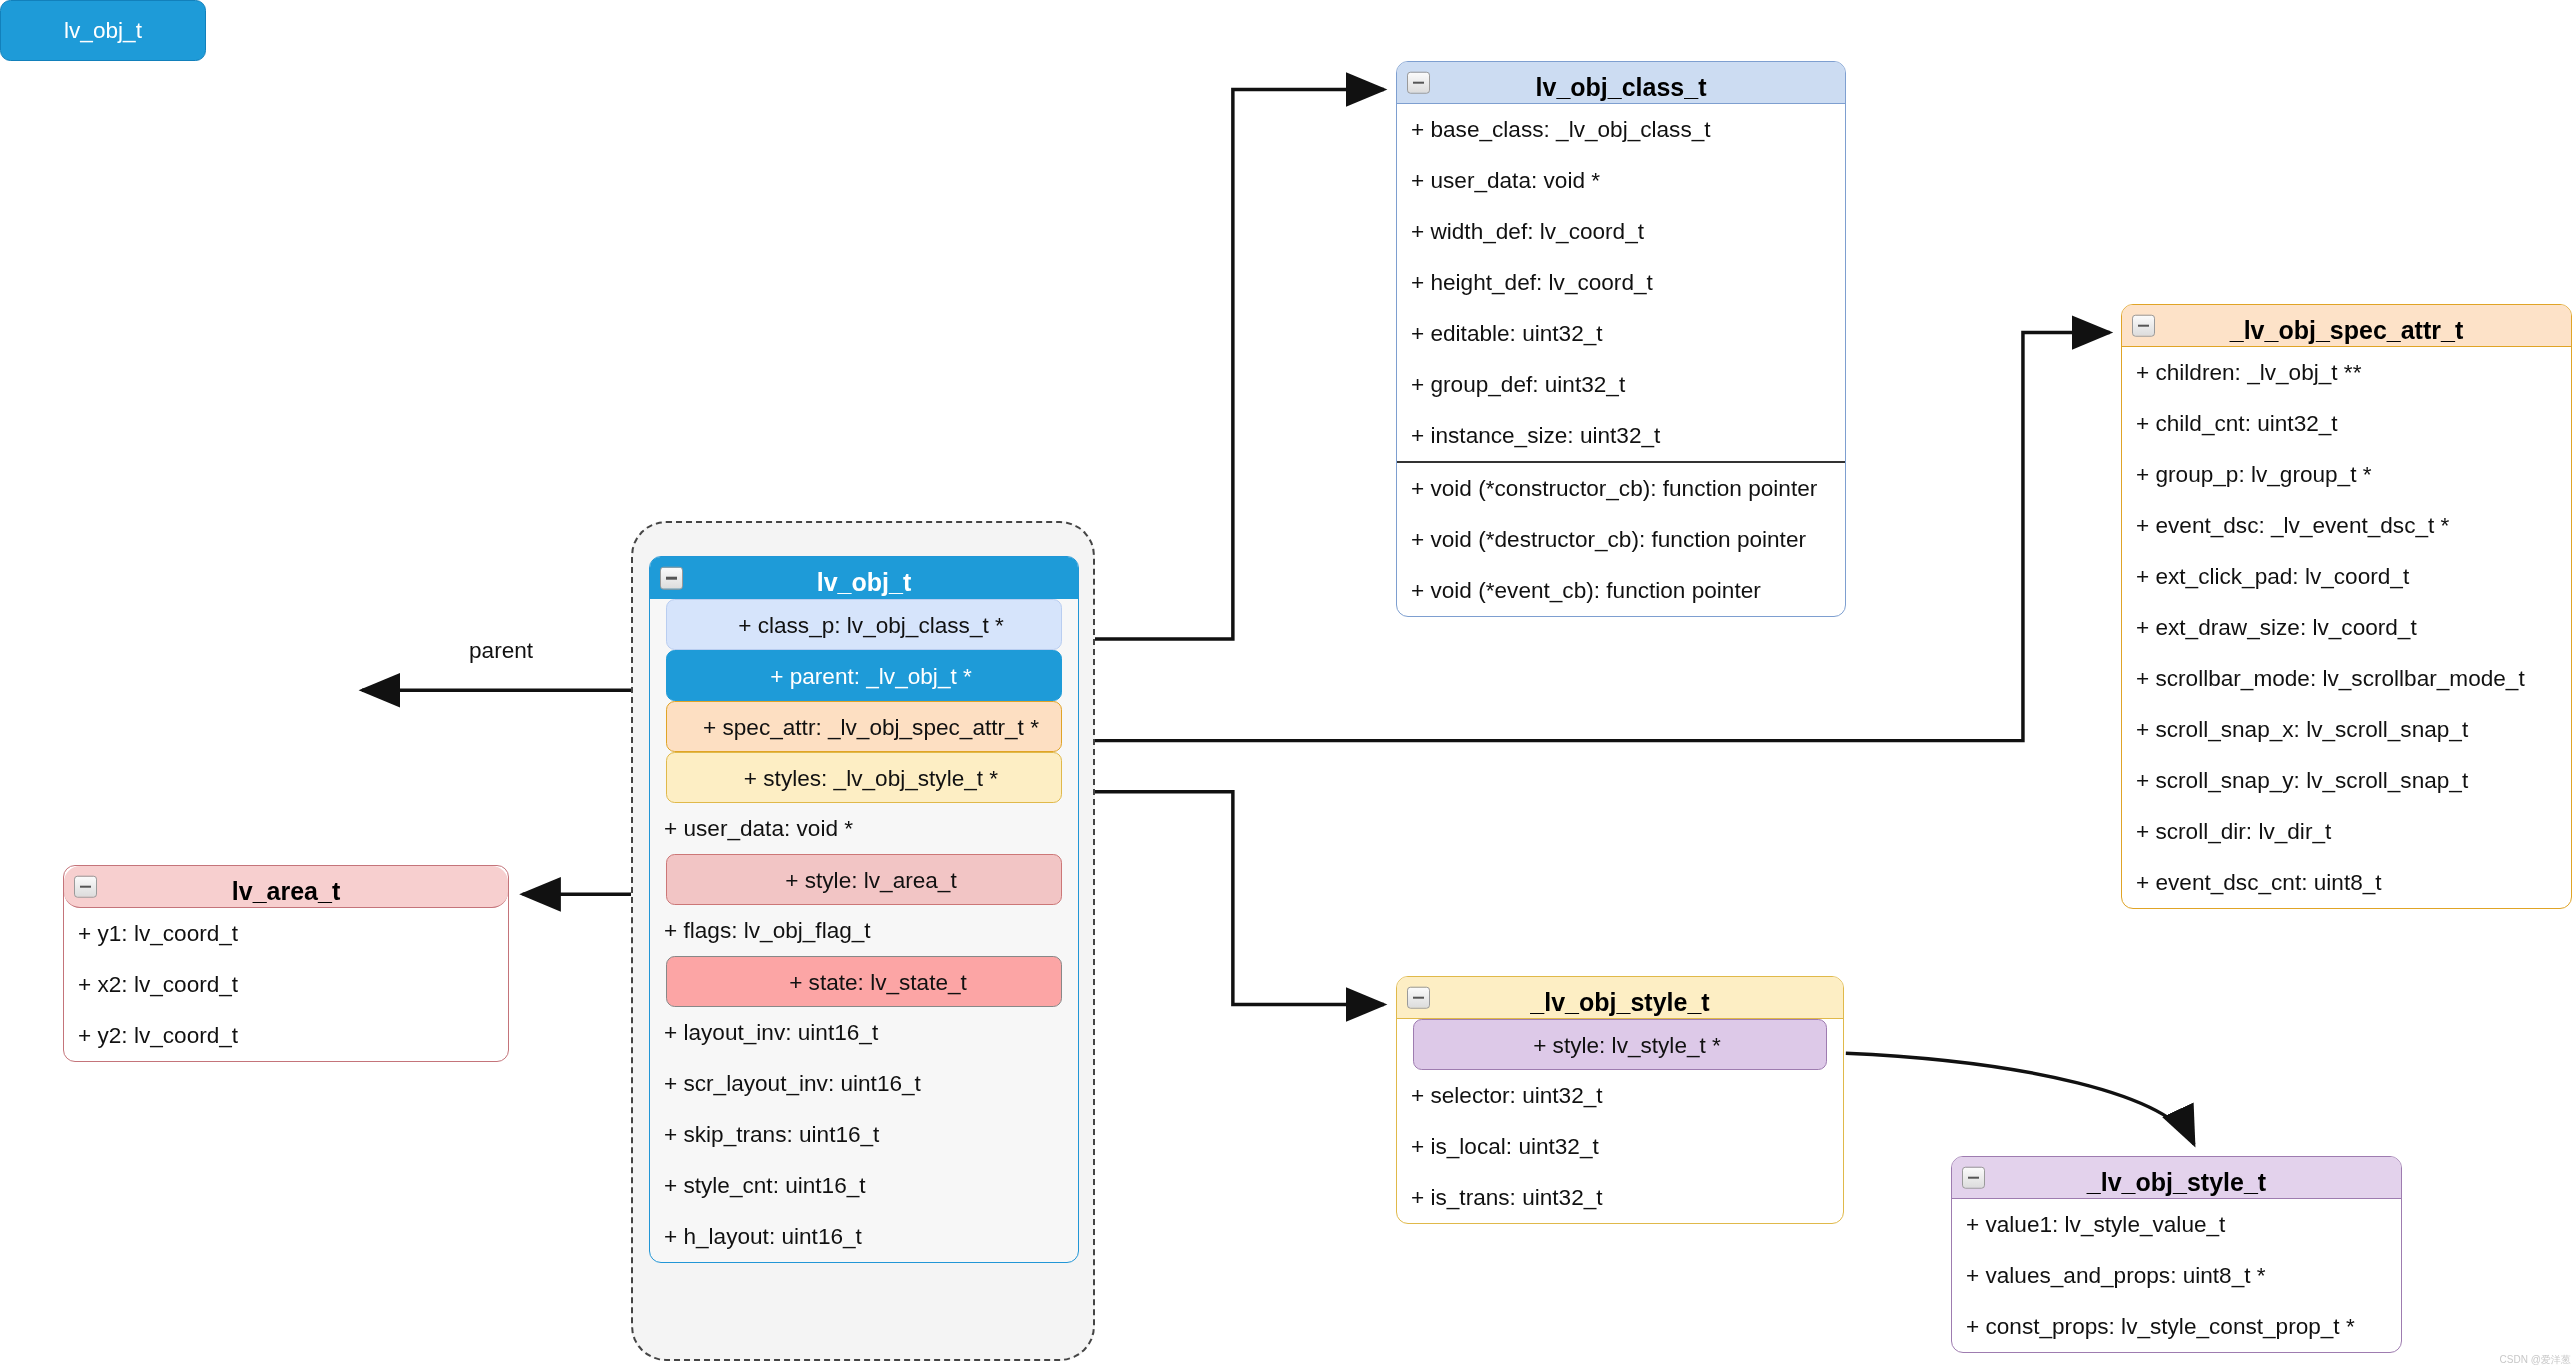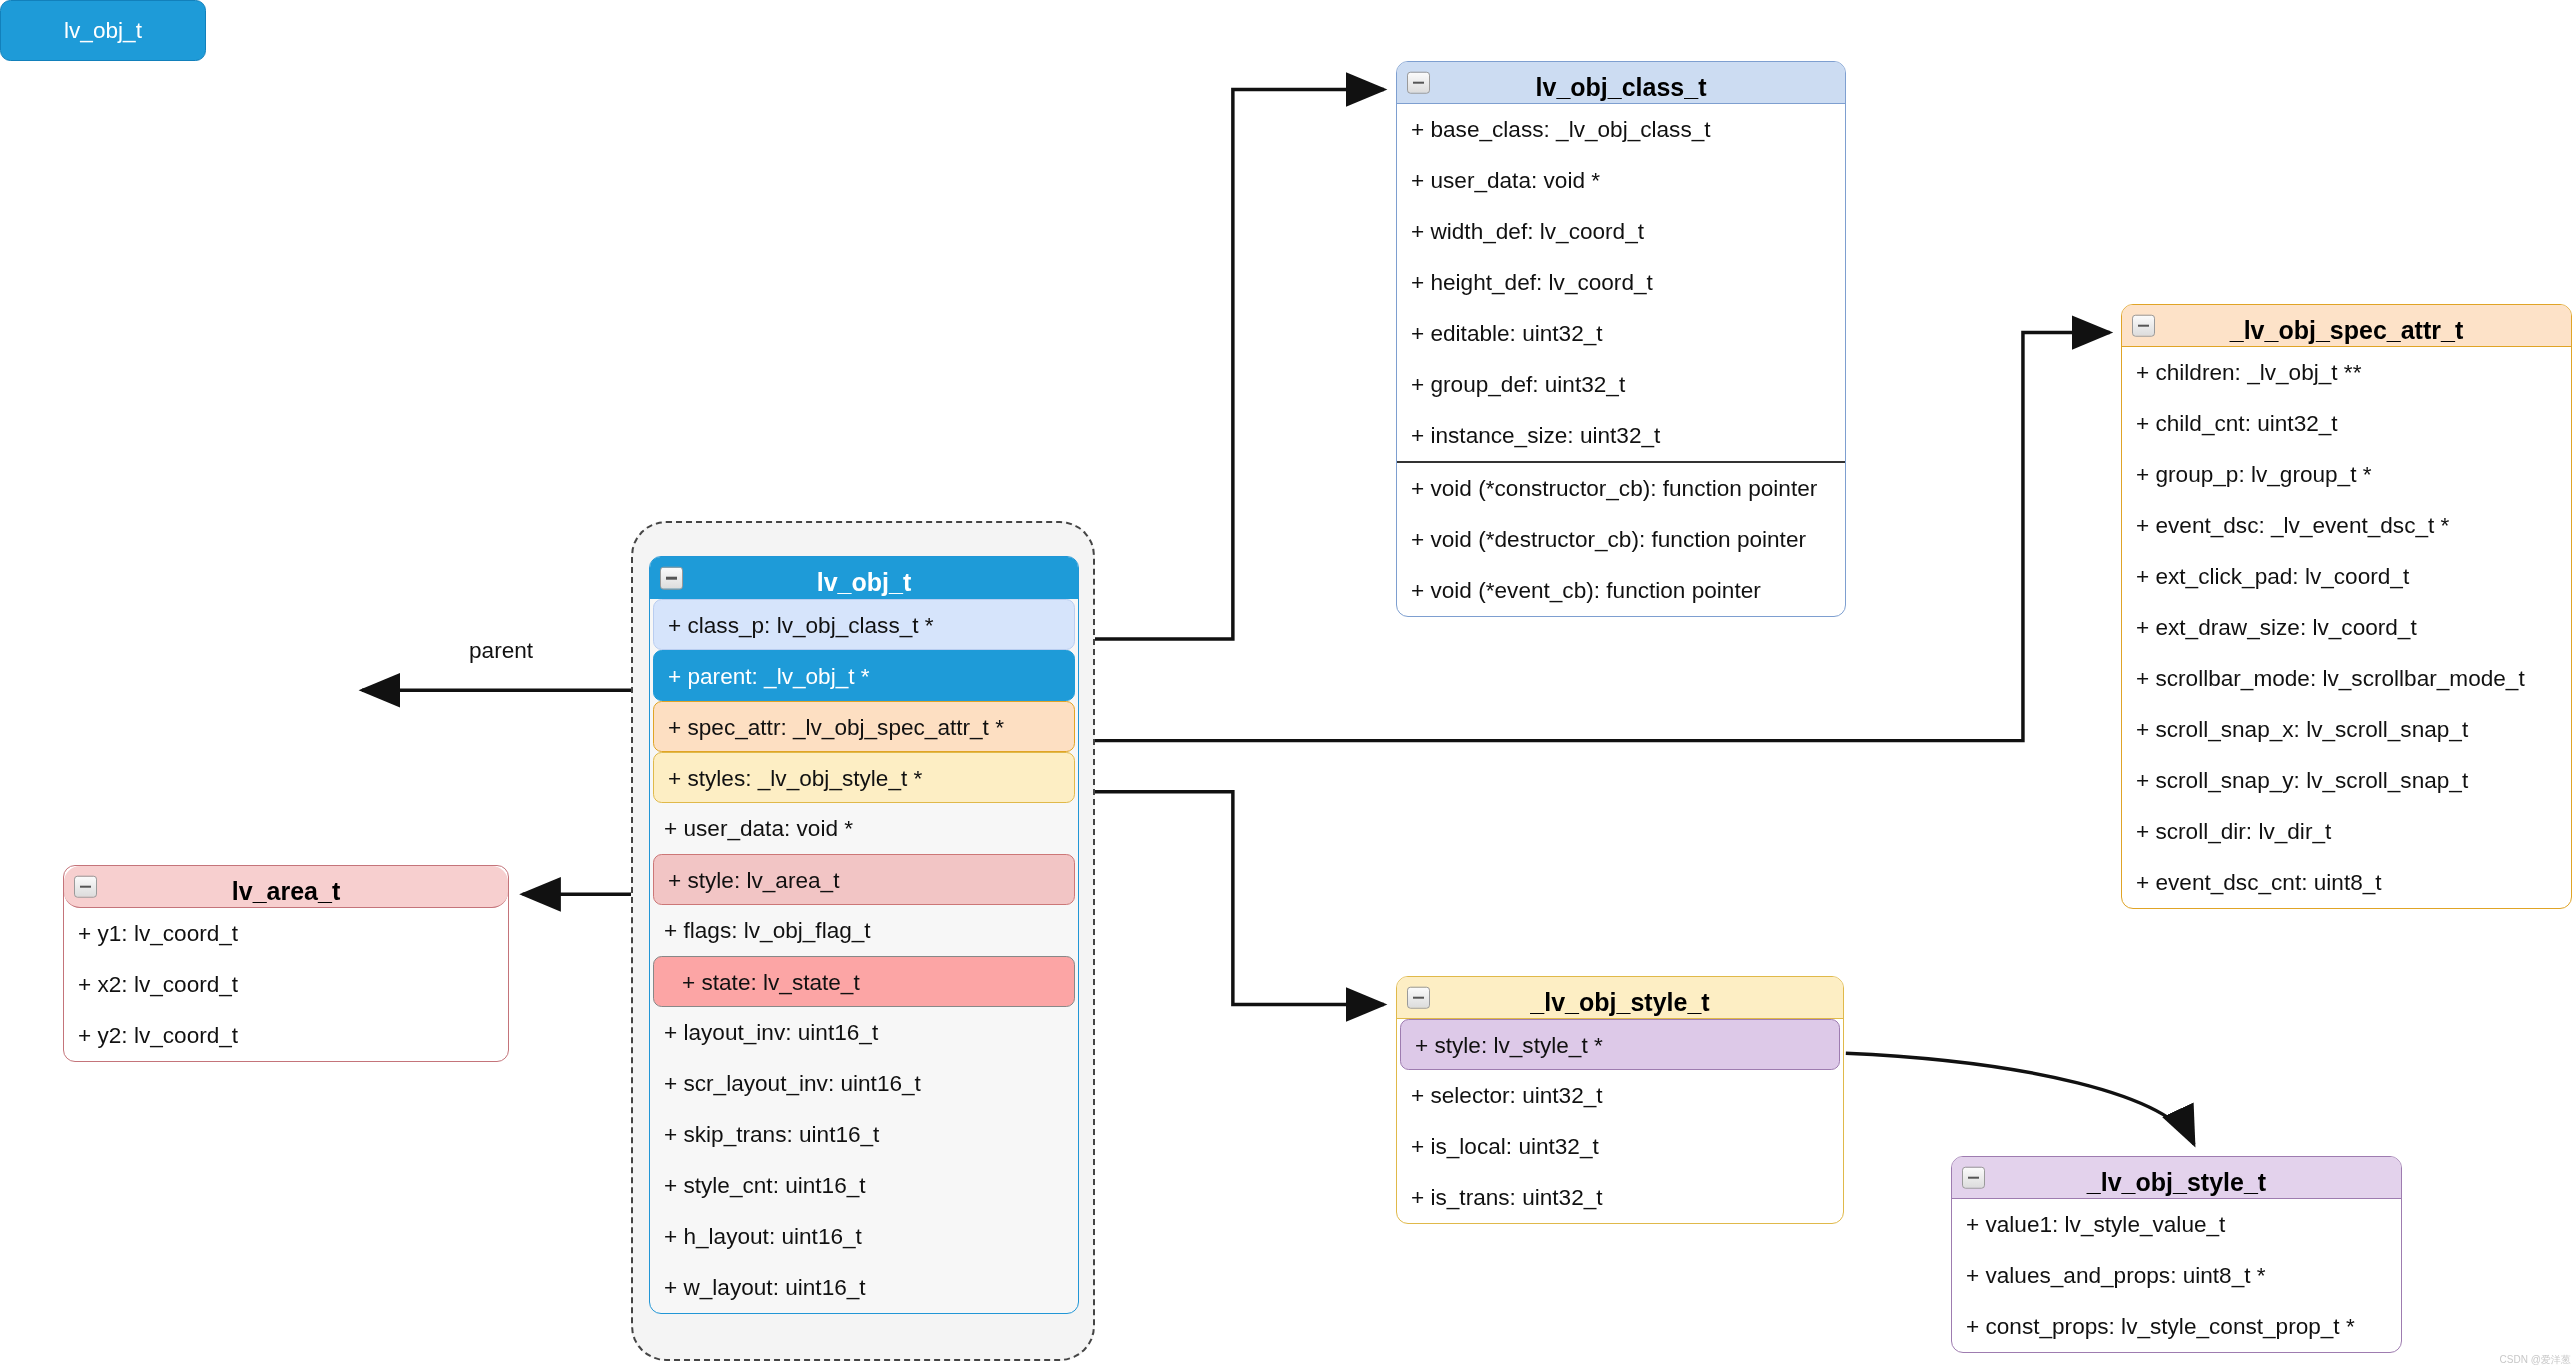--- a/index.html
+++ b/index.html
@@ -84,21 +84,22 @@
     line-height: 51px;
     padding-left: 14px;
     font-size: 22.6px;
     color: #111;
     white-space: nowrap;
     overflow: hidden;
   }
 
   .row.hl {
     border-radius: 8.7px;
-    margin: 0 3px;
+    margin: 0 16px;
+    text-align: center;
   }
 
   .sep {
     height: 0;
     border-top: 2.6px solid #333;
   }
 
   
   #box-obj-class {
     left: 1396px; top: 61px;
@@ -305,21 +306,20 @@
       <div class="row hl r-styles">+ styles: _lv_obj_style_t *</div>
       <div class="row">+ user_data: void *</div>
       <div class="row hl r-coords">+ style: lv_area_t</div>
       <div class="row">+ flags: lv_obj_flag_t</div>
       <div class="row hl r-state">+ state: lv_state_t</div>
       <div class="row">+ layout_inv: uint16_t</div>
       <div class="row">+ scr_layout_inv: uint16_t</div>
       <div class="row">+ skip_trans: uint16_t</div>
       <div class="row">+ style_cnt: uint16_t</div>
       <div class="row">+ h_layout: uint16_t</div>
-      <div class="row">+ w_layout: uint16_t</div>
     </div>
   </div>
 
   <div id="box-obj-parent">lv_obj_t</div>
   <div class="edge-label" id="label-parent">parent</div>
 
   <div class="uml-box" id="box-area">
     <div class="uml-head">
       <span class="minus-icon"></span>
       <span>lv_area_t</span>

